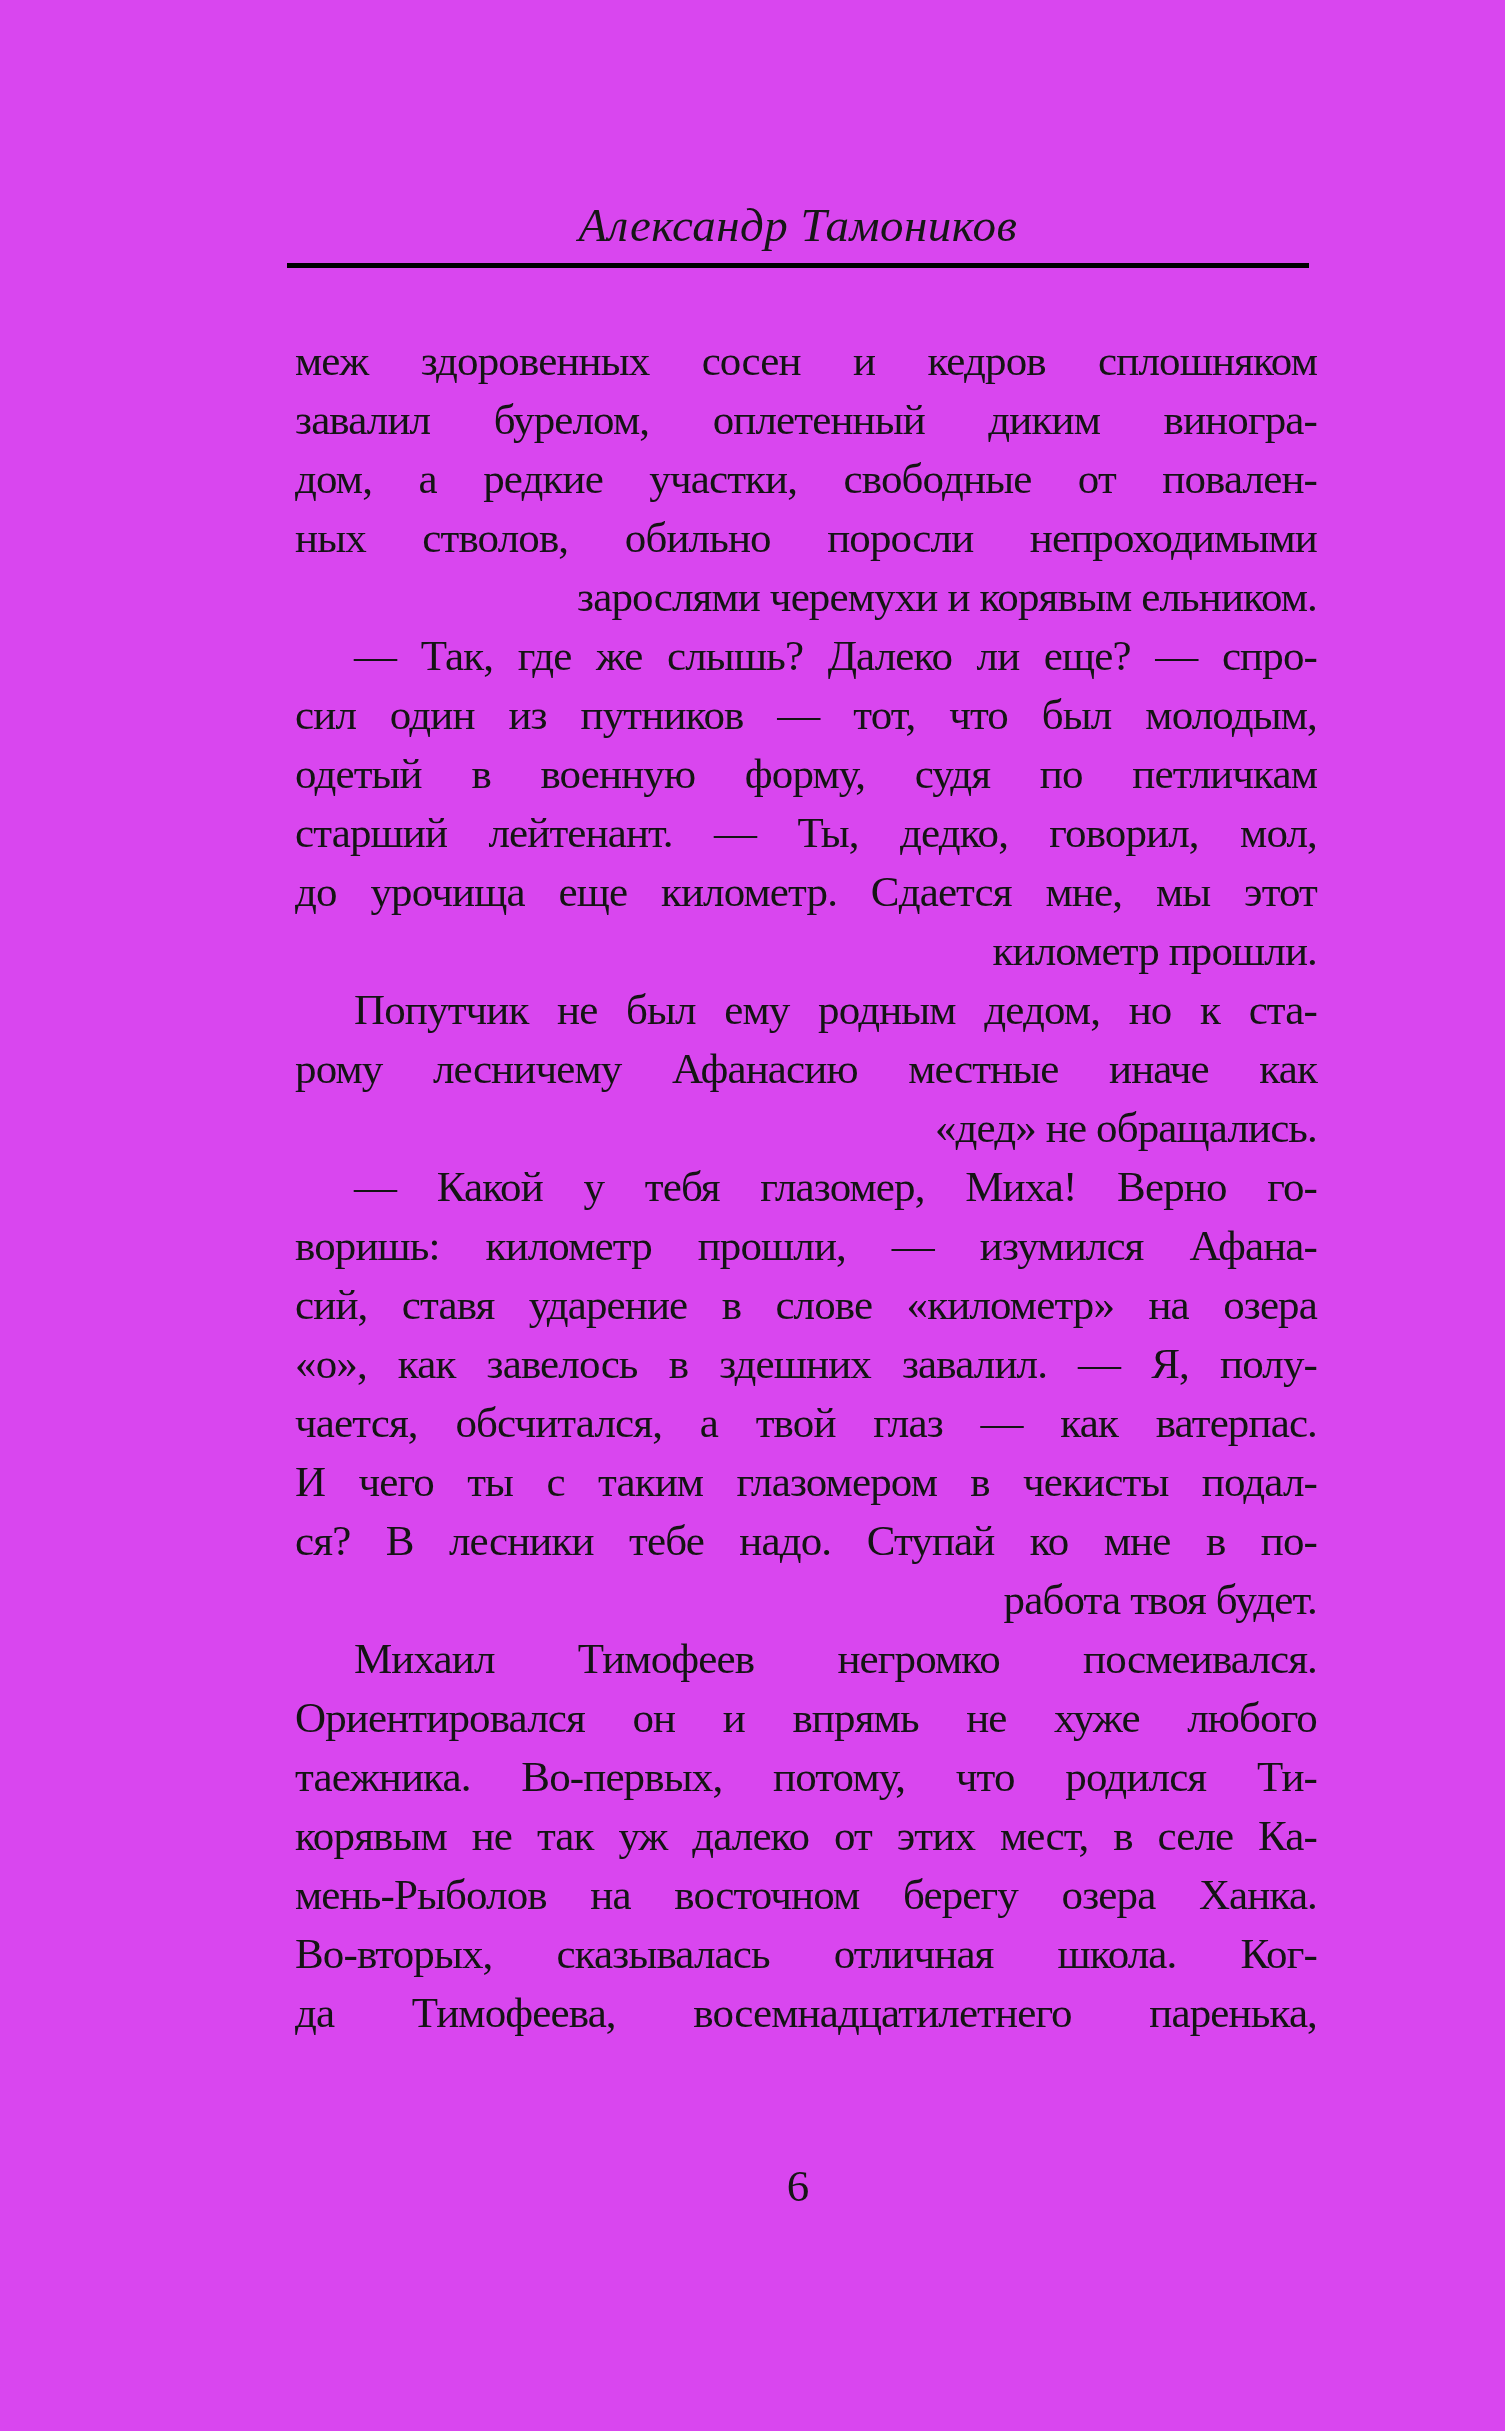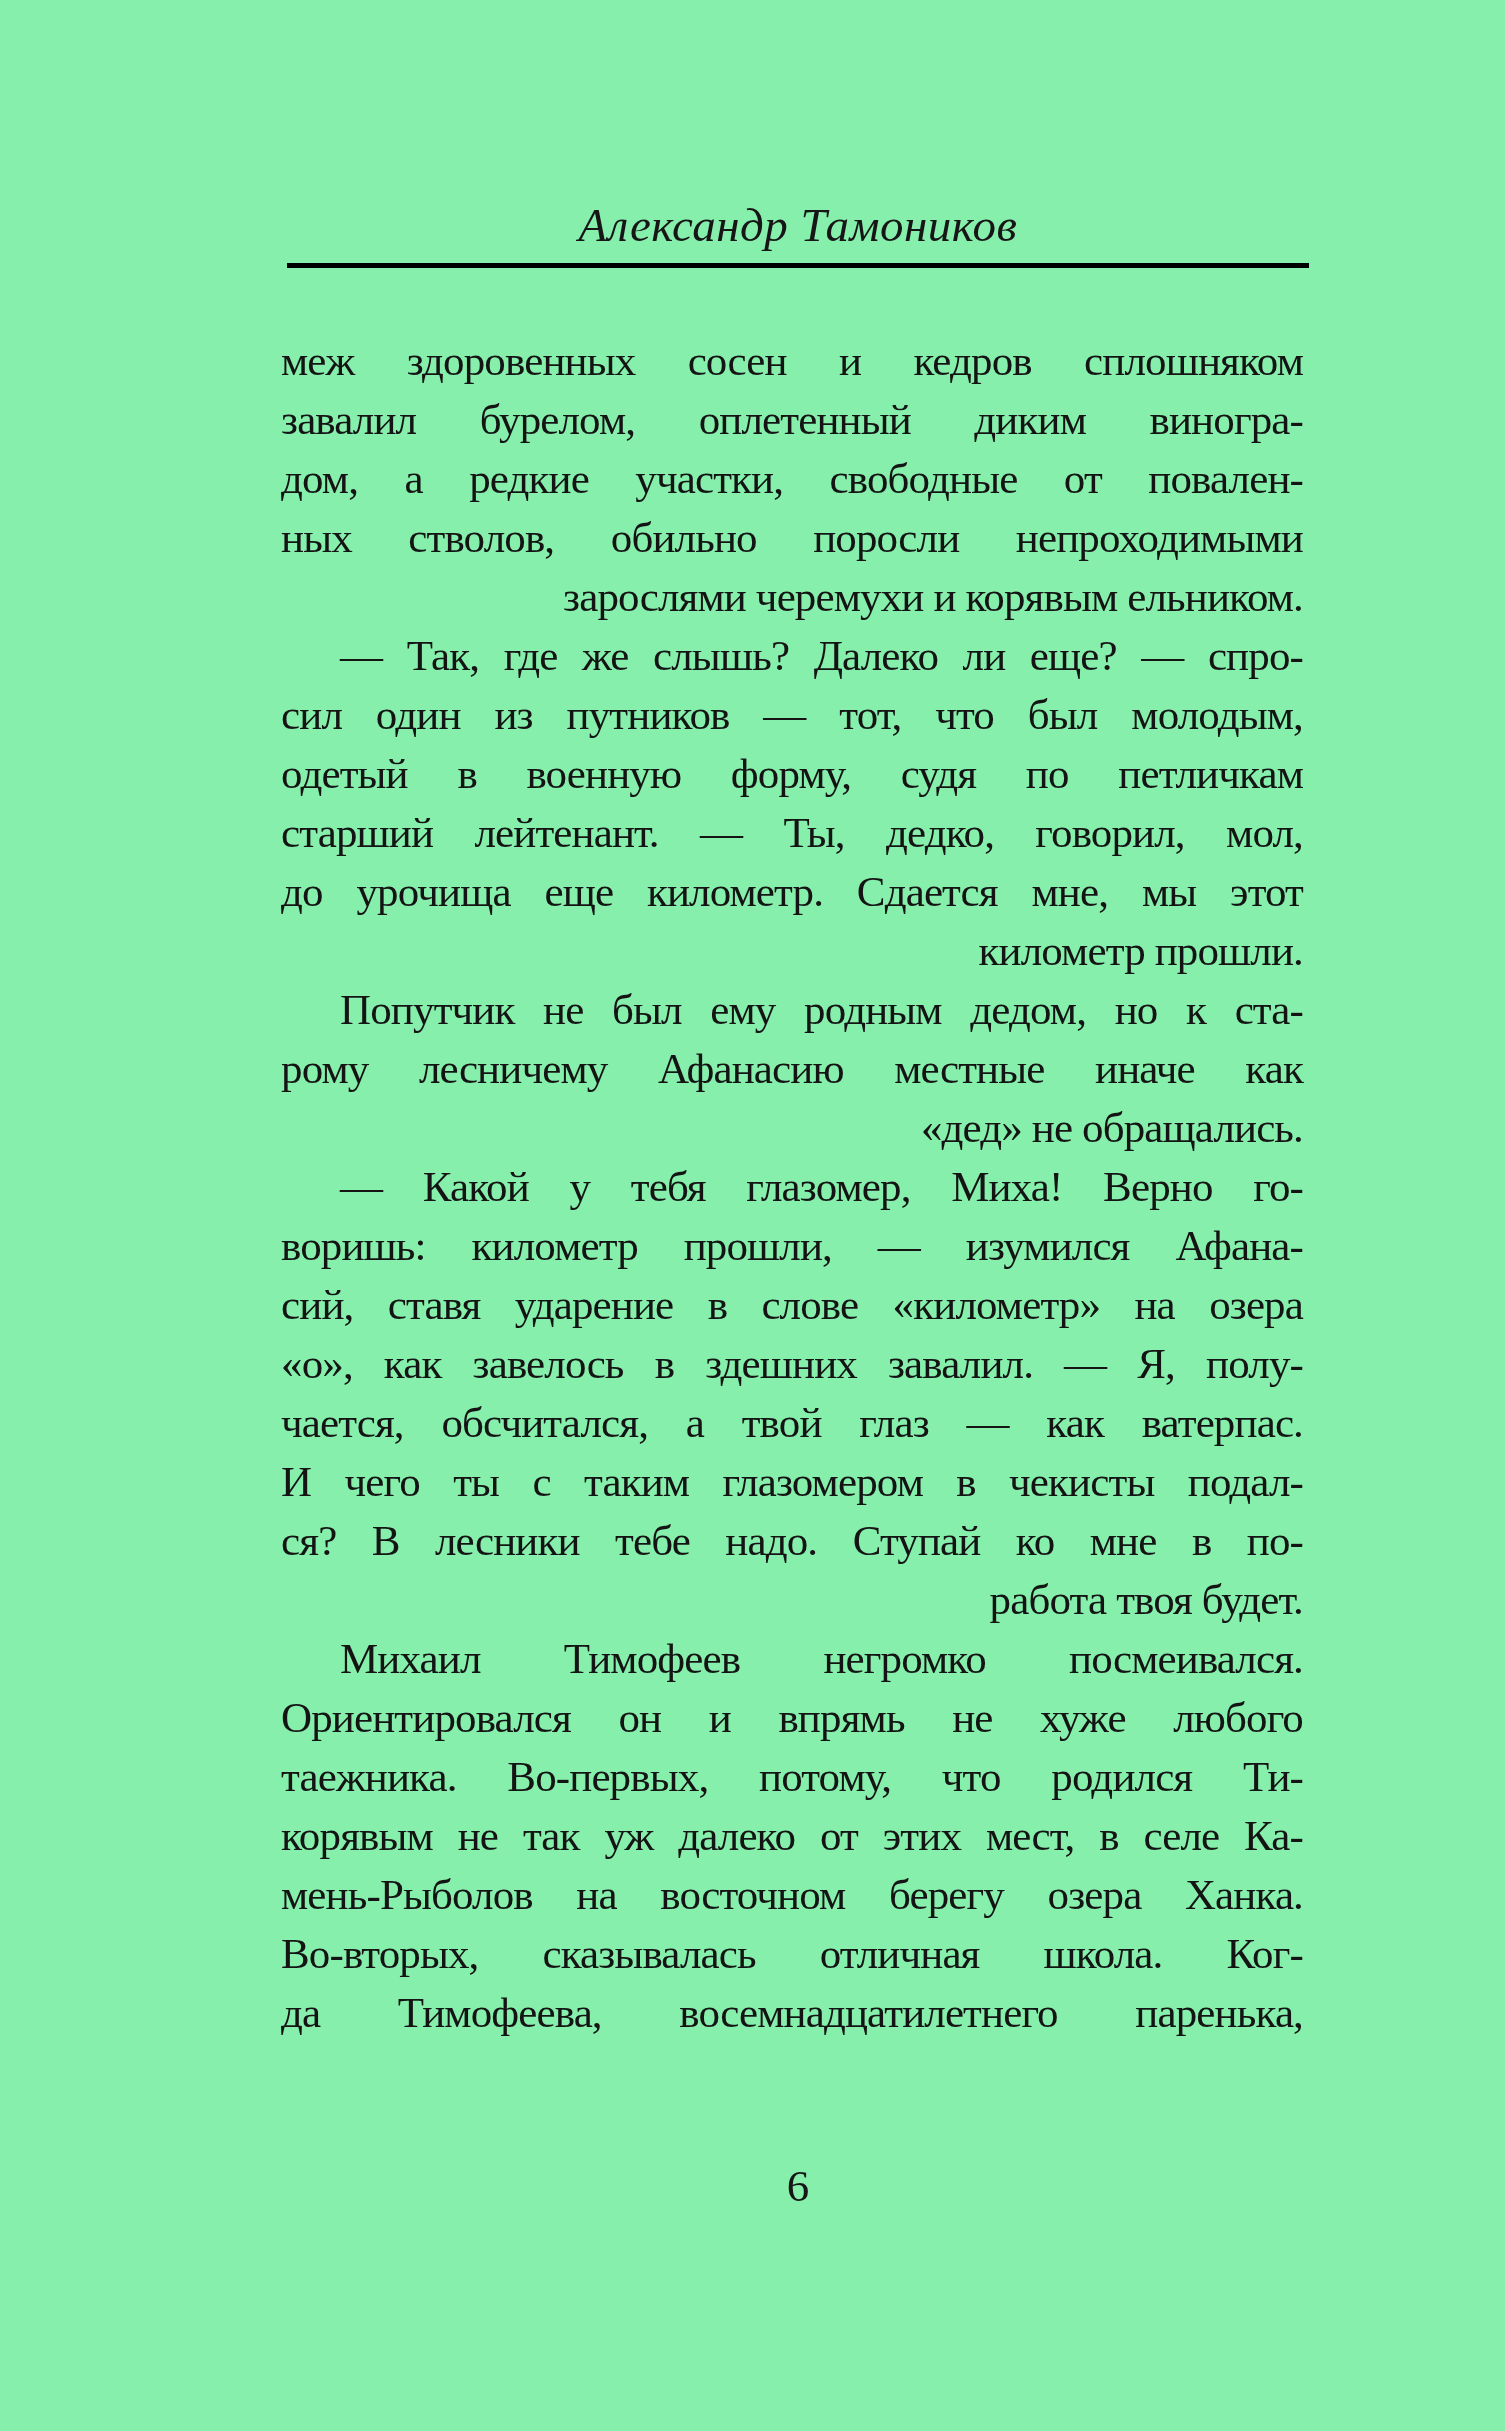--- a/index.html
+++ b/index.html
@@ -1,20 +1,20 @@
 <!DOCTYPE html>
 <html><head>
 <meta charset="utf-8">
 <style>
   html, body { margin: 0; padding: 0; }
   .page {
     position: relative;
     width: 1506px;
     height: 2432px;
-    background: #86efac;
+    background: #d946ef;
     font-family: "Liberation Serif", serif;
     overflow: hidden;
   }
   .running-header {
     position: absolute;
     left: 287px;
     top: 198px;
     width: 1022px;
     text-align: center;
     font-style: italic;
@@ -27,21 +27,21 @@
   .header-rule {
     position: absolute;
     left: 287px;
     top: 263px;
     width: 1022px;
     height: 4.9px;
     background: #000000;
   }
   .body-text {
     position: absolute;
-    left: 281px;
+    left: 295px;
     top: 331px;
     width: 1022px;
     color: #141414;
     font-size: 43px;
     letter-spacing: -0.02em;
   }
   .line {
     line-height: 59px;
     height: 59px;
     white-space: nowrap; 

